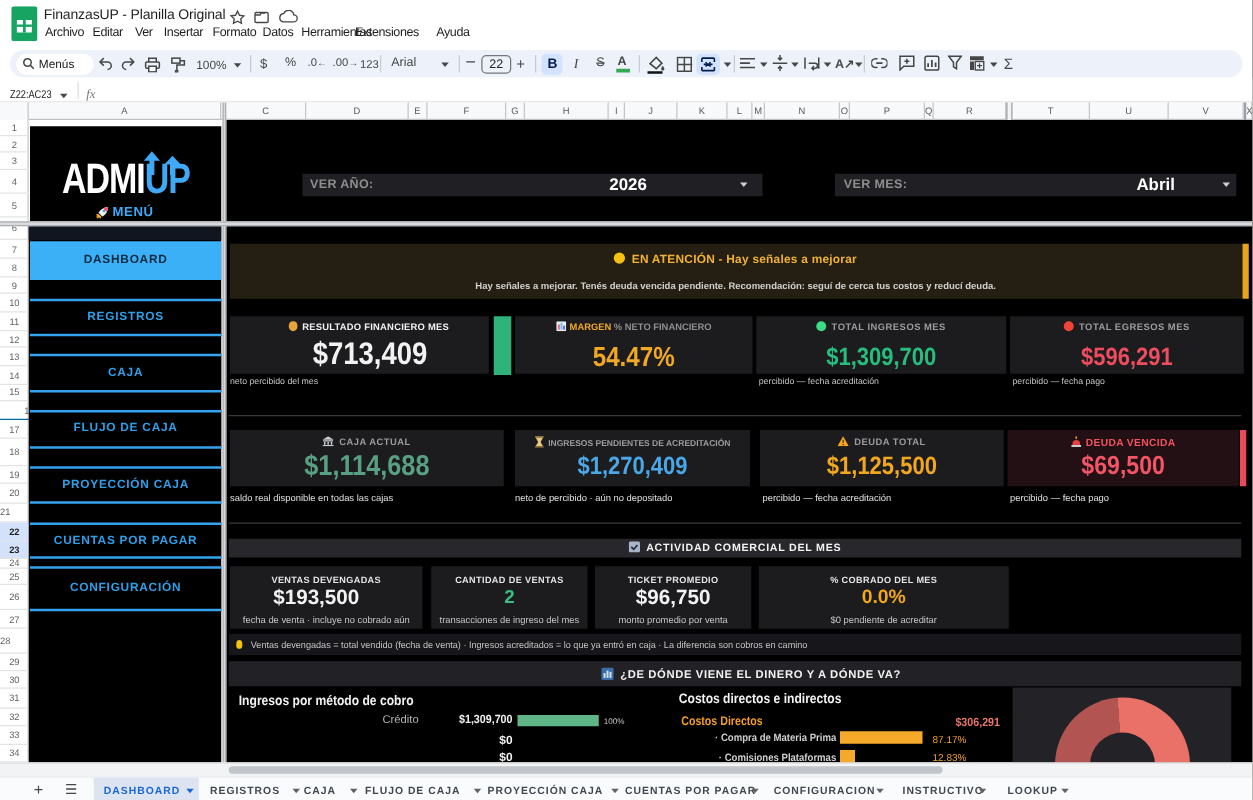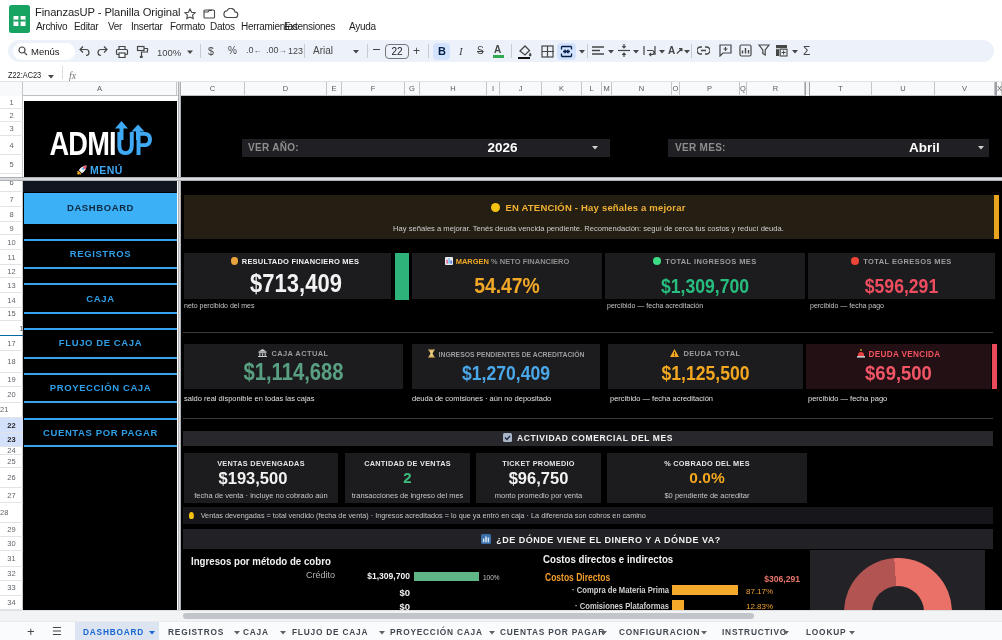--- a/index.html
+++ b/index.html
@@ -257,38 +257,39 @@
 <circle cx="7.2" cy="4.8" r="1" fill="#4aa3e8"></circle>
 <path d="M2.5 7l-1.8.5L2 9l-1.3.4L2.6 11l.4-1.3 1.5 1.3.5-1.8z" fill="#f5a623"></path>
 </svg>
 <div class="a" style="left:90px;top:164px;font-size:10.5px;font-weight:bold;color:#3fa9f5;letter-spacing:.5px">MENÚ</div>
 <div class="a" style="left:24px;top:193px;width:153px;height:30.5px;background:#3cb0f7;color:#0b2940;font-weight:bold;font-size:9.5px;letter-spacing:.6px;text-align:center;line-height:30.5px">DASHBOARD</div>
 <div class="a" style="left:24px;top:238.7px;width:153px;height:30.30000000000001px;background:#000;border-top:2px solid #36a3ee;border-bottom:2px solid #36a3ee;color:#2f9fe8;font-weight:bold;font-size:9.5px;letter-spacing:.6px;text-align:center;line-height:26.30000000000001px">REGISTROS</div>
 <div class="a" style="left:24px;top:282.8px;width:153px;height:31.19999999999999px;background:#000;border-top:2px solid #36a3ee;border-bottom:2px solid #36a3ee;color:#2f9fe8;font-weight:bold;font-size:9.5px;letter-spacing:.6px;text-align:center;line-height:27.19999999999999px">CAJA</div>
 <div class="a" style="left:24px;top:328px;width:153px;height:30.5px;background:#000;border-top:2px solid #36a3ee;border-bottom:2px solid #36a3ee;color:#2f9fe8;font-weight:bold;font-size:9.5px;letter-spacing:.6px;text-align:center;line-height:26.5px">FLUJO DE CAJA</div>
 <div class="a" style="left:24px;top:372.7px;width:153px;height:30.80000000000001px;background:#000;border-top:2px solid #36a3ee;border-bottom:2px solid #36a3ee;color:#2f9fe8;font-weight:bold;font-size:9.5px;letter-spacing:.6px;text-align:center;line-height:26.80000000000001px">PROYECCIÓN CAJA</div>
 <div class="a" style="left:24px;top:417.5px;width:153px;height:29.5px;background:#000;border-top:2px solid #36a3ee;border-bottom:2px solid #36a3ee;color:#2f9fe8;font-weight:bold;font-size:9.5px;letter-spacing:.6px;text-align:center;line-height:25.5px">CUENTAS POR PAGAR</div>
+<div class="a" style="left:24px;top:453px;width:153px;height:35.5px;background:#000;border-top:2px solid #36a3ee;border-bottom:2px solid #36a3ee;color:#2f9fe8;font-weight:bold;font-size:9.5px;letter-spacing:.6px;text-align:center;line-height:31.5px">CONFIGURACIÓN</div>
 <div class="a" style="left:177.5px;top:81.5px;width:3.5px;height:528.5px;background:#d8dadd;border-left:1px solid #adb0b5;border-right:1px solid #adb0b5"></div>
 <div class="a" style="left:0;top:177px;width:1002px;height:3.5px;background:#d8dadd;border-top:1px solid #adb0b5;border-bottom:1px solid #adb0b5"></div>
 <div class="a" style="left:242px;top:138.5px;width:368px;height:18px;background:#202024"></div>
 <div class="a" style="left:248px;top:142px;font-size:10px;font-weight:bold;color:#8e8e8e;letter-spacing:.3px">VER AÑO:</div>
 <div class="a" style="left:460px;top:140px;width:85px;text-align:center;font-size:13.5px;font-weight:bold;color:#fff">2026</div>
 <svg class="a" style="left:591px;top:145px" width="8" height="6">
       <path d="M1 1l3 3.5L7 1z" fill="#cfcfcf"></path>
     </svg>
 <div class="a" style="left:668px;top:138.5px;width:321px;height:18px;background:#202024"></div>
 <div class="a" style="left:675px;top:142px;font-size:10px;font-weight:bold;color:#8e8e8e;letter-spacing:.3px">VER MES:</div>
 <div class="a" style="left:882px;top:140px;width:85px;text-align:center;font-size:13.5px;font-weight:bold;color:#fff">Abril</div>
 <svg class="a" style="left:977px;top:145px" width="8" height="6">
       <path d="M1 1l3 3.5L7 1z" fill="#cfcfcf"></path>
     </svg>
 <div class="a" style="left:183.5px;top:194.5px;width:810px;height:44px;background:#241f12"></div>
 <div class="a" style="left:993.5px;top:194.5px;width:5.5px;height:44px;background:#e8a41f"></div>
 <div class="a" style="left:183.5px;top:202px;width:810px;text-align:center;font-size:9.5px;font-weight:bold;color:#f2b233;letter-spacing:.2px"><span class="dot" style="width:9px;height:9px;background:#f5c211;margin-right:5px;margin-top:-2px"></span>EN ATENCIÓN - Hay señales a mejorar</div>
-<div class="a" style="left:183.5px;top:224px;width:810px;text-align:center;font-size:7.6px;font-weight:normal;color:#cfcfcf">Hay señales a mejorar. Tenés deuda vencida pendiente. Recomendación: seguí de cerca tus costos y reducí deuda.</div>
+<div class="a" style="left:183.5px;top:224px;width:810px;text-align:center;font-size:7.6px;font-weight:bold;color:#cfcfcf">Hay señales a mejorar. Tenés deuda vencida pendiente. Recomendación: seguí de cerca tus costos y reducí deuda.</div>
 <div class="card" style="left:184px;top:252.5px;width:207px;height:46.5px"></div>
 <div class="a" style="left:395px;top:252.5px;width:14px;height:47.5px;background:#2eb37a"></div>
 <div class="card" style="left:412px;top:252.5px;width:190px;height:46.5px"></div>
 <div class="card" style="left:605px;top:252.5px;width:200px;height:46.5px"></div>
 <div class="card" style="left:808px;top:252.5px;width:187px;height:46.5px"></div>
 <div class="ct" style="left:184px;top:257px;width:222px;font-size:7.5px;color:#f0f0f0;letter-spacing:.2px"><span class="dot" style="width:7px;height:8px;background:#e8a33d;border-radius:45% 45% 50% 50%;margin-right:4px;margin-top:-2px"></span>RESULTADO FINANCIERO MES</div>
 <div class="ct" style="left:412px;top:257px;width:190px;font-size:7.5px;color:#8e8e8e"><svg width="8" height="8" viewBox="0 0 9 9" style="vertical-align:-1px;margin-right:3px">
         <rect width="9" height="9" rx="1" fill="#e8eaed"></rect>
         <rect x="1.5" y="3" width="1.8" height="4.5" fill="#e06a9a"></rect>
         <rect x="3.8" y="1.5" width="1.8" height="6" fill="#7ac2f0"></rect>
@@ -330,21 +331,21 @@
 <div class="ct" style="left:806px;top:348.5px;width:185px;font-size:8.2px;color:#f2525f;letter-spacing:.3px"><svg width="8" height="9" viewBox="0 0 8 9" style="vertical-align:-1px;margin-right:4px">
         <path d="M1 6a3 3 0 016 0v1H1z" fill="#e84040"></path>
         <rect x="0" y="7" width="8" height="1.6" fill="#c9cdd1"></rect>
         <rect x="3.4" y="0" width="1.2" height="2" fill="#e8b020"></rect>
       </svg>DEUDA VENCIDA</div>
 <div class="cv" style="left:184px;top:359px;width:219px;font-size:23px;color:#58a081">$1,114,688</div>
 <div class="cv" style="left:412px;top:362px;width:188px;font-size:20px;color:#4aa7e8">$1,270,409</div>
 <div class="cv" style="left:608px;top:362px;width:195px;font-size:20px;color:#f2a71f">$1,125,500</div>
 <div class="cv" style="left:806px;top:361px;width:185px;font-size:21px;color:#f25565">$69,500</div>
 <div class="cap" style="left:184px;top:394px;font-size:7.5px;color:#e0e0e0">saldo real disponible en todas las cajas</div>
-<div class="cap" style="left:412px;top:394px;font-size:7.5px;color:#e0e0e0">deuda de comisiones · aún no depositado</div>
+<div class="cap" style="left:412px;top:394px;font-size:7.5px;color:#e0e0e0">neto de percibido · aún no depositado</div>
 <div class="cap" style="left:610px;top:394px;font-size:7.5px;color:#e0e0e0">percibido — fecha acreditación</div>
 <div class="cap" style="left:808px;top:394px;font-size:7.5px;color:#e0e0e0">percibido — fecha pago</div>
 <div class="sep" style="left:183px;top:417.5px;width:810px"></div>
 <div class="a" style="left:183px;top:430.5px;width:810px;height:15.5px;background:#28282c"></div>
 <div class="a" style="left:183px;top:433px;width:810px;text-align:center;font-size:8.5px;font-weight:bold;color:#f2f2f2;letter-spacing:.6px"><svg width="9" height="9" viewBox="0 0 9 9" style="vertical-align:-1px;margin-right:5px">
         <rect width="9" height="9" rx="1.5" fill="#aab4c8"></rect>
         <path d="M2 4.5l2 2 3-3.5" stroke="#1c2a40" stroke-width="1.3" fill="none"></path>
       </svg>ACTIVIDAD COMERCIAL DEL MES</div>
 <div class="card" style="left:184px;top:452.5px;width:154px;height:50px"></div>
 <div class="card" style="left:345px;top:452.5px;width:125px;height:50px"></div>

